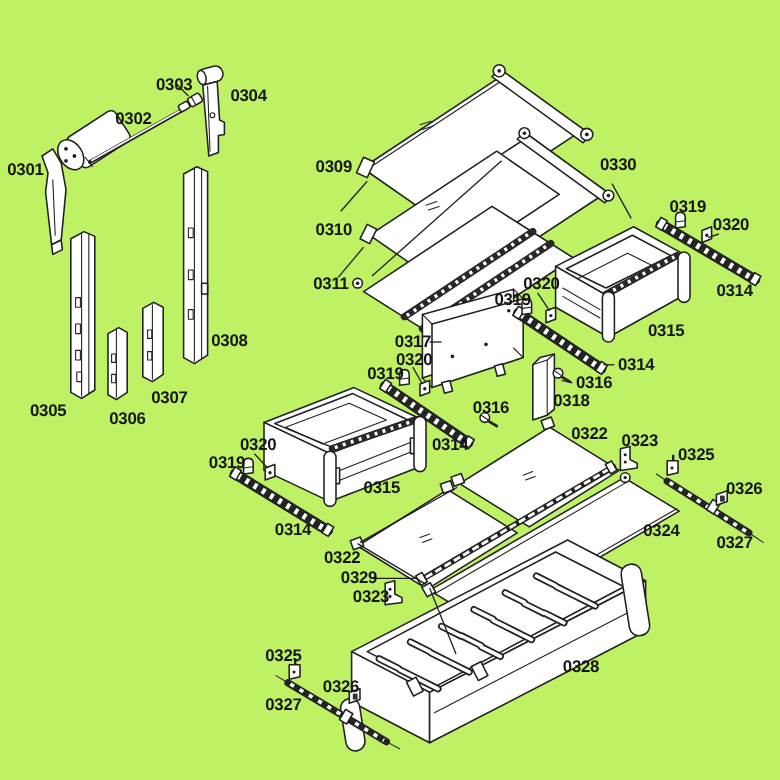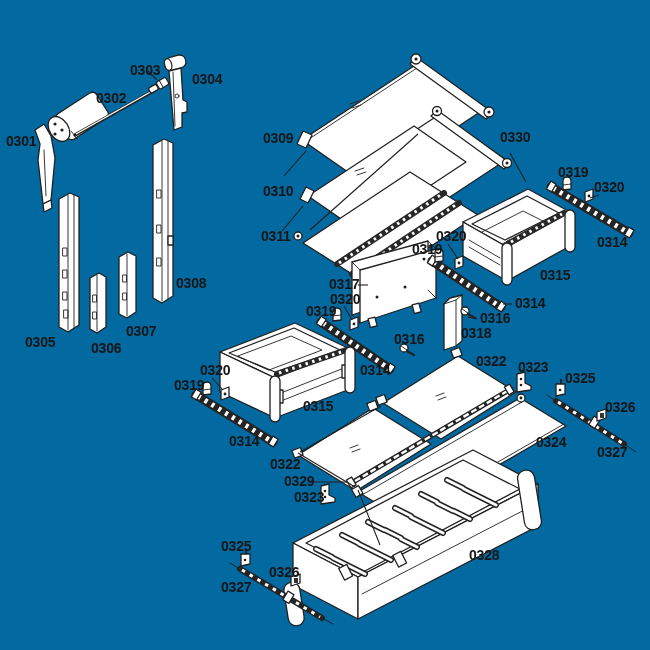--- a/index.html
+++ b/index.html
@@ -1,16 +1,16 @@
 <!DOCTYPE html>
 <html><head>
 <meta charset="utf-8">
 <style>
   html,body{margin:0;padding:0;background:#fff;}
-  .stage{position:relative;width:650px;height:650px;background:#0369a1;overflow:hidden;
+  .stage{position:relative;width:650px;height:650px;background:#bef264;overflow:hidden;
          font-family:"Liberation Sans",sans-serif;}
   svg{display:block}
   .w{fill:#ffffff;stroke:#202020;stroke-width:1.3;stroke-linejoin:round}
   .l{fill:none;stroke:#202020;stroke-width:1.3;stroke-linecap:round;stroke-linejoin:round}
   .t{stroke-width:0.9}
   .dot{fill:#202020;stroke:none}
   .band{stroke:#282828;stroke-width:6;stroke-linecap:round;fill:none}
   .bandd{stroke:#ffffff;stroke-width:3;stroke-dasharray:2.5 4.5;fill:none}
   .rail9{stroke:#242424;stroke-width:9;stroke-linecap:round;fill:none}
   .raild{stroke:#ffffff;stroke-width:5;stroke-dasharray:3 5;fill:none}

